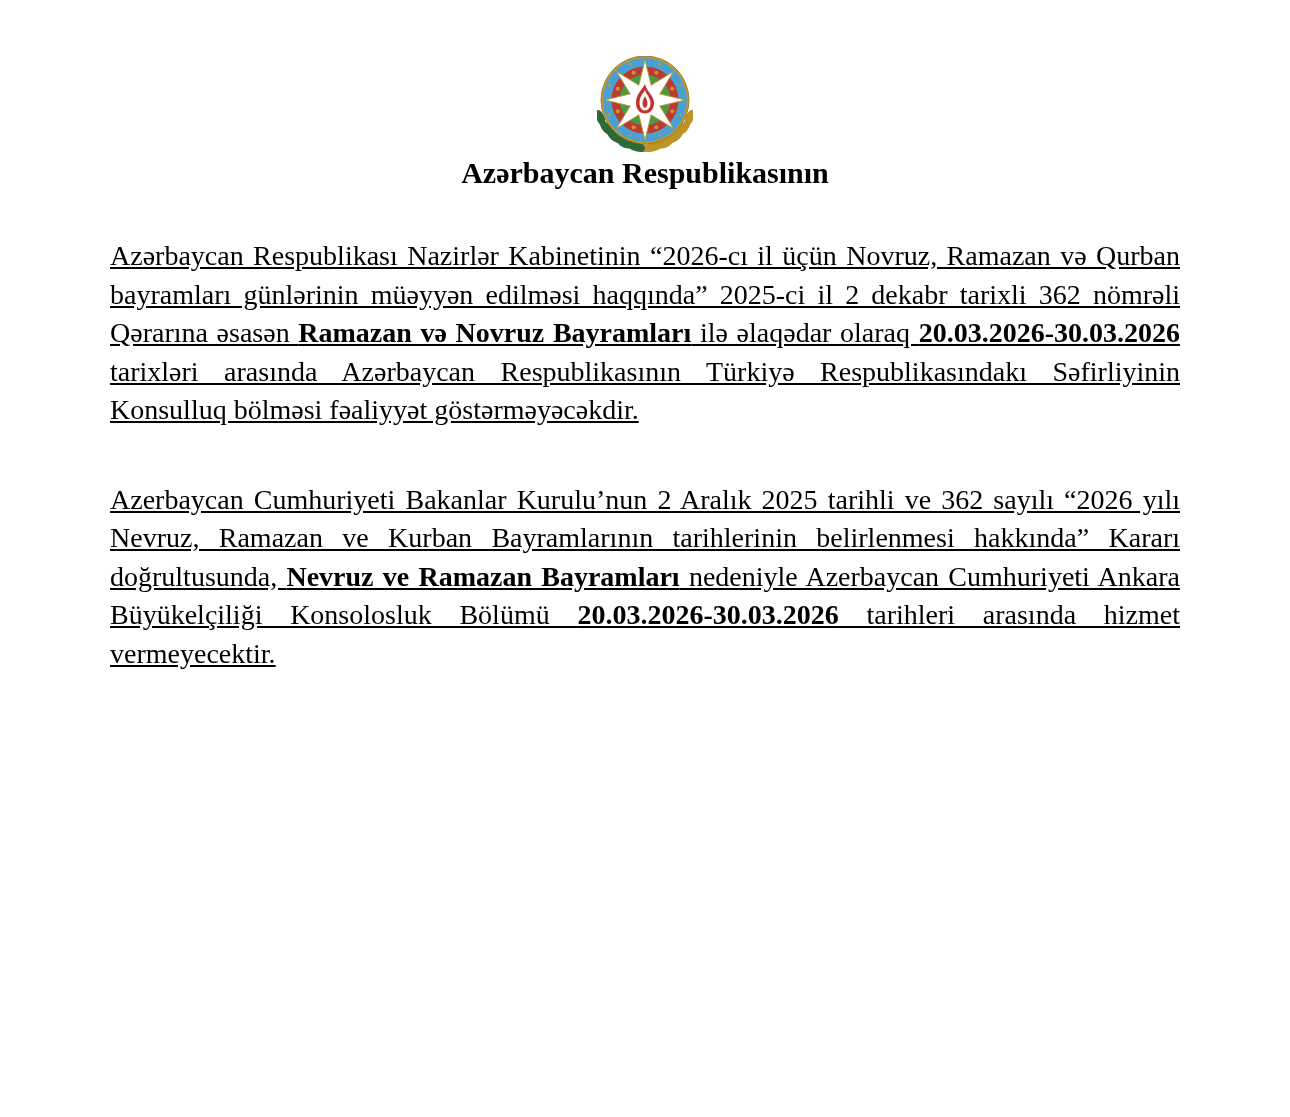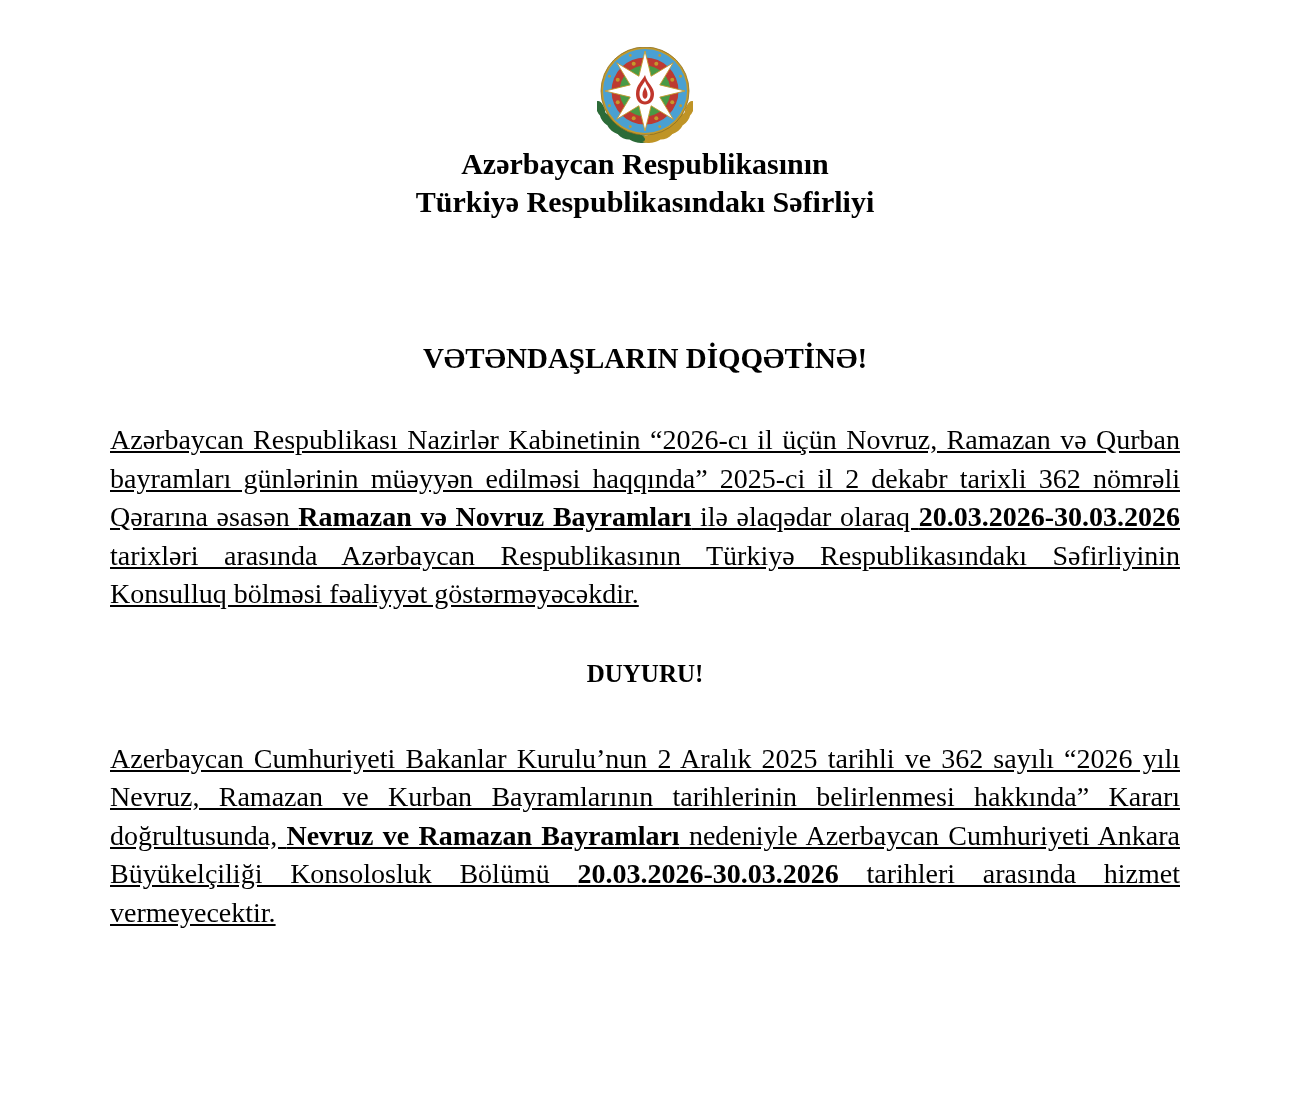--- a/index.html
+++ b/index.html
@@ -7,21 +7,21 @@
     position: relative;
     width: 1290px;
     height: 1117px;
     background: #ffffff;
     overflow: hidden;
     font-family: "Liberation Serif", "DejaVu Serif", serif;
     color: #000000;
   }
   .content {
     width: 1070px;
-    margin: 3px auto;
+    margin: 12px auto;
     padding-top: 44px;
   }
   .emblem-wrap {
     text-align: center;
     line-height: 0;
   }
   .doc-title {
     text-align: center;
     font-weight: 700;
     font-size: 30px;
@@ -120,25 +120,22 @@
         <g>
           <path fill="var(--em-flame)" d="M48,28 C45,34 39,38 39,47 C39,53.5 43,57.5 48,57.5 C53,57.5 57,53.5 57,47 C57,41 52,37 50,33 C49.3,31.6 48.5,30 48,28 Z"></path>
           <path fill="var(--em-white)" d="M48,34 C46,38 42.5,40.5 42.5,47 C42.5,51.5 45,54.5 48,54.5 C51,54.5 53.5,51.5 53.5,47 C53.5,42 50,39.5 48,34 Z"></path>
           <path fill="var(--em-flame)" d="M48,40 C47,42.5 45.5,44 45.5,47.5 C45.5,50 46.6,51.8 48,51.8 C49.4,51.8 50.5,50 50.5,47.5 C50.5,44.5 49,42.5 48,40 Z"></path>
         </g>
       </svg>
     </div>
 
     <div class="doc-title">
       <div>Azərbaycan Respublikasının</div>
-      <div>Türkiyə Respublikasındakı Səfirliyi</div>
     </div>
 
-    <div class="section-heading-1">VƏTƏNDAŞLARIN DİQQƏTİNƏ!</div>
 
     <p class="body-paragraph para-az"><span class="seg normal">Azərbaycan Respublikası Nazirlər Kabinetinin “2026-cı il üçün Novruz, Ramazan və Qurban bayramları günlərinin müəyyən edilməsi haqqında” 2025-ci il 2 dekabr tarixli 362 nömrəli Qərarına əsasən </span><span class="seg bold">Ramazan və Novruz Bayramları</span><span class="seg normal"> ilə əlaqədar olaraq </span><span class="seg bold-underline">20.03.2026-30.03.2026</span><span class="seg normal"> tarixləri arasında Azərbaycan Respublikasının Türkiyə Respublikasındakı Səfirliyinin Konsulluq bölməsi fəaliyyət göstərməyəcəkdir.</span></p>
 
-    <div class="section-heading-2">DUYURU!</div>
 
     <p class="body-paragraph para-tr"><span class="seg normal">Azerbaycan Cumhuriyeti Bakanlar Kurulu’nun 2 Aralık 2025 tarihli ve 362 sayılı “2026 yılı Nevruz, Ramazan ve Kurban Bayramlarının tarihlerinin belirlenmesi hakkında” Kararı doğrultusunda, </span><span class="seg bold">Nevruz ve Ramazan Bayramları</span><span class="seg normal"> nedeniyle Azerbaycan Cumhuriyeti Ankara Büyükelçiliği Konsolosluk Bölümü </span><span class="seg bold-underline">20.03.2026-30.03.2026</span><span class="seg normal"> tarihleri arasında hizmet vermeyecektir.</span></p>
 
   </div>
 </div>
 
 </body></html>

